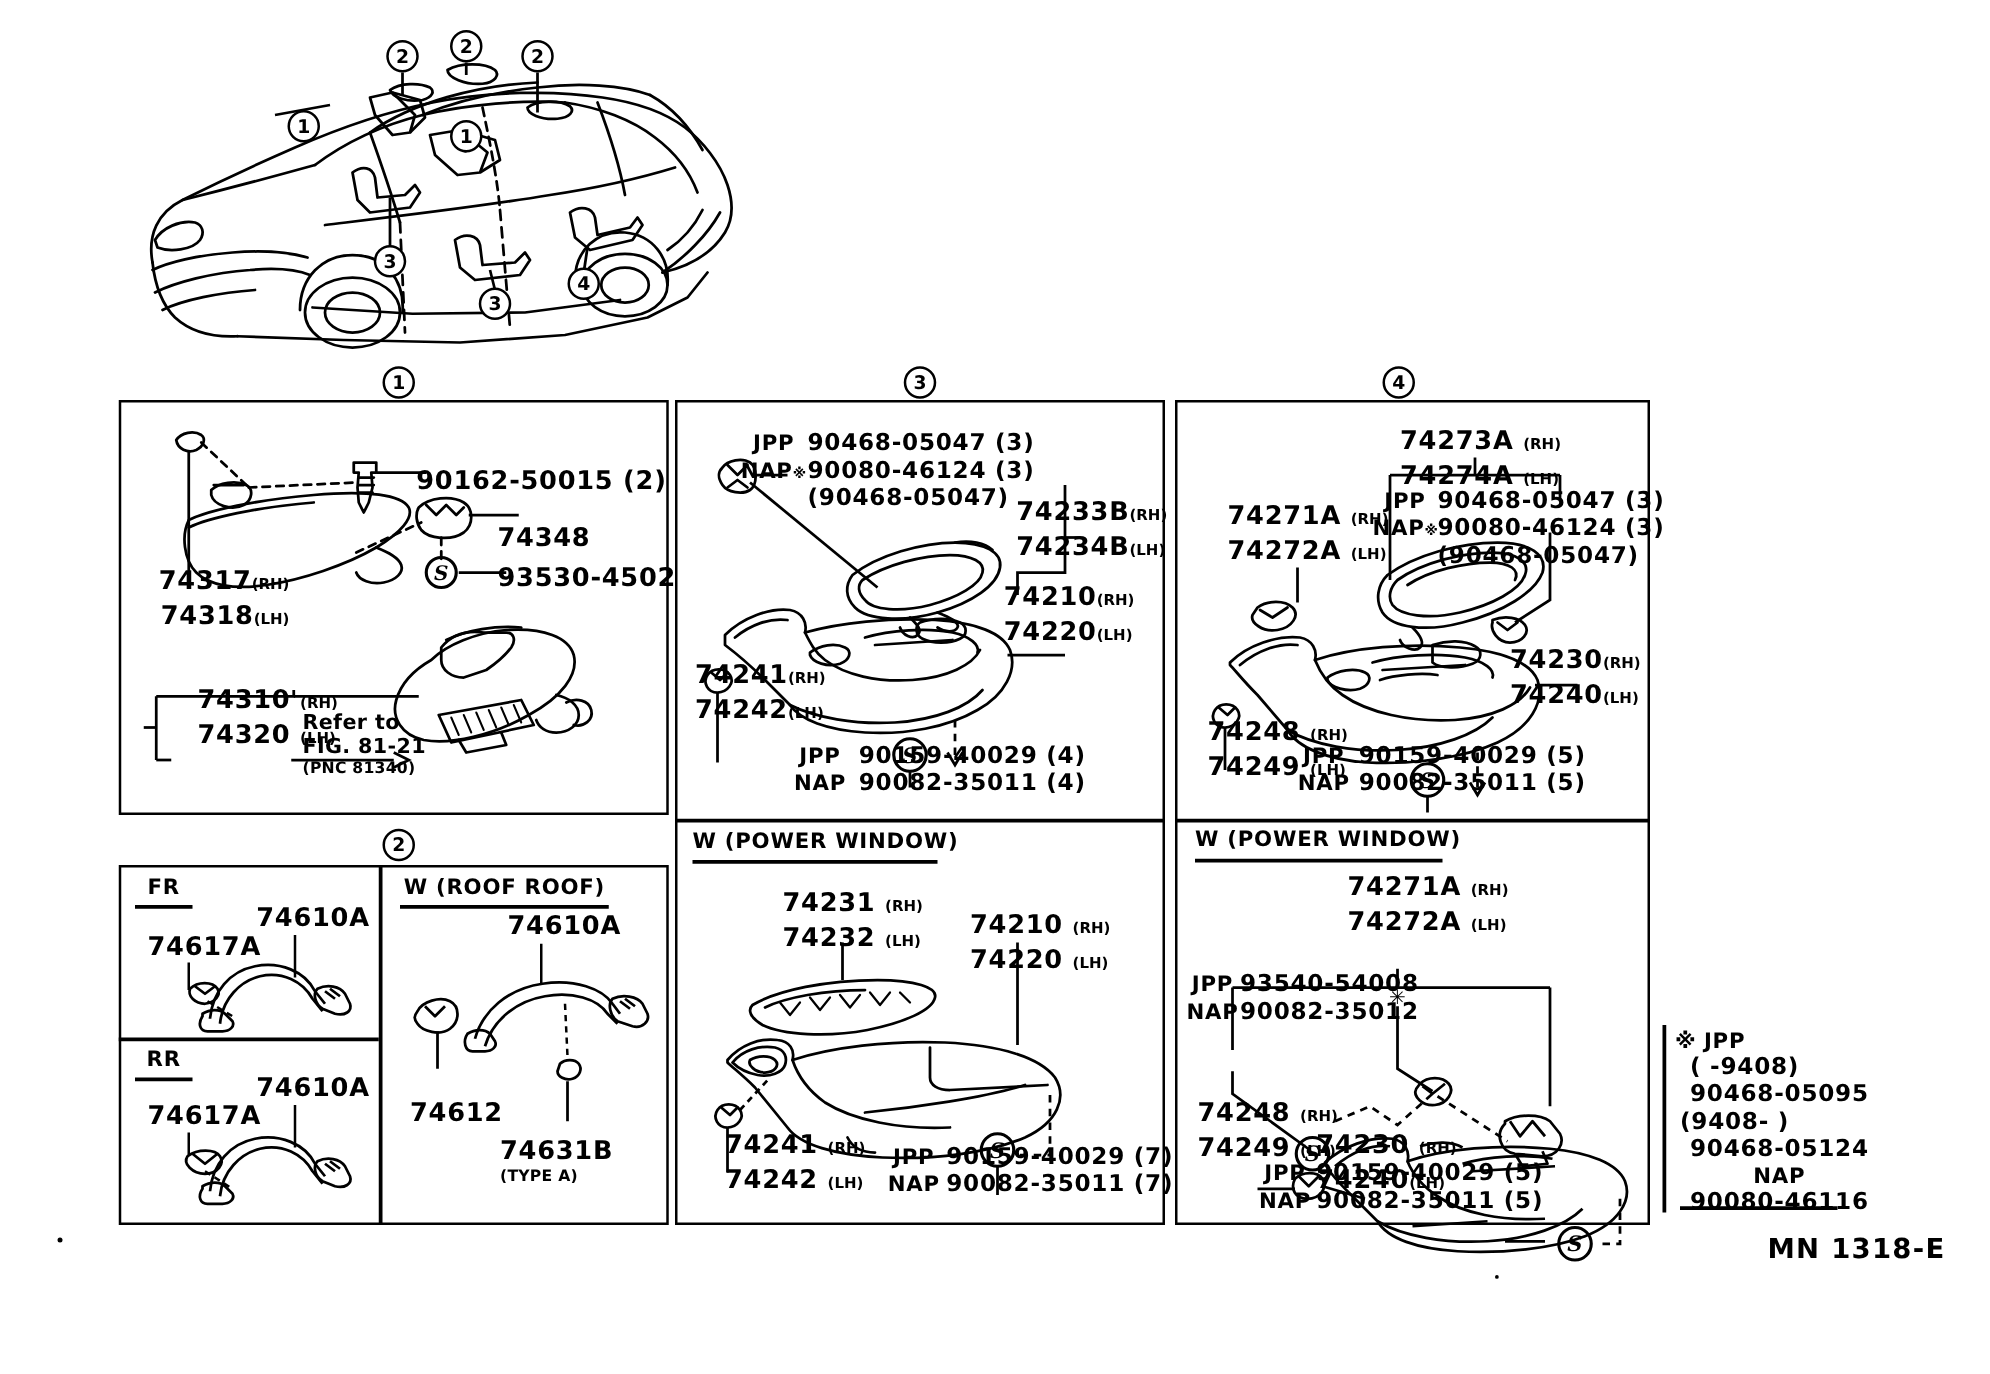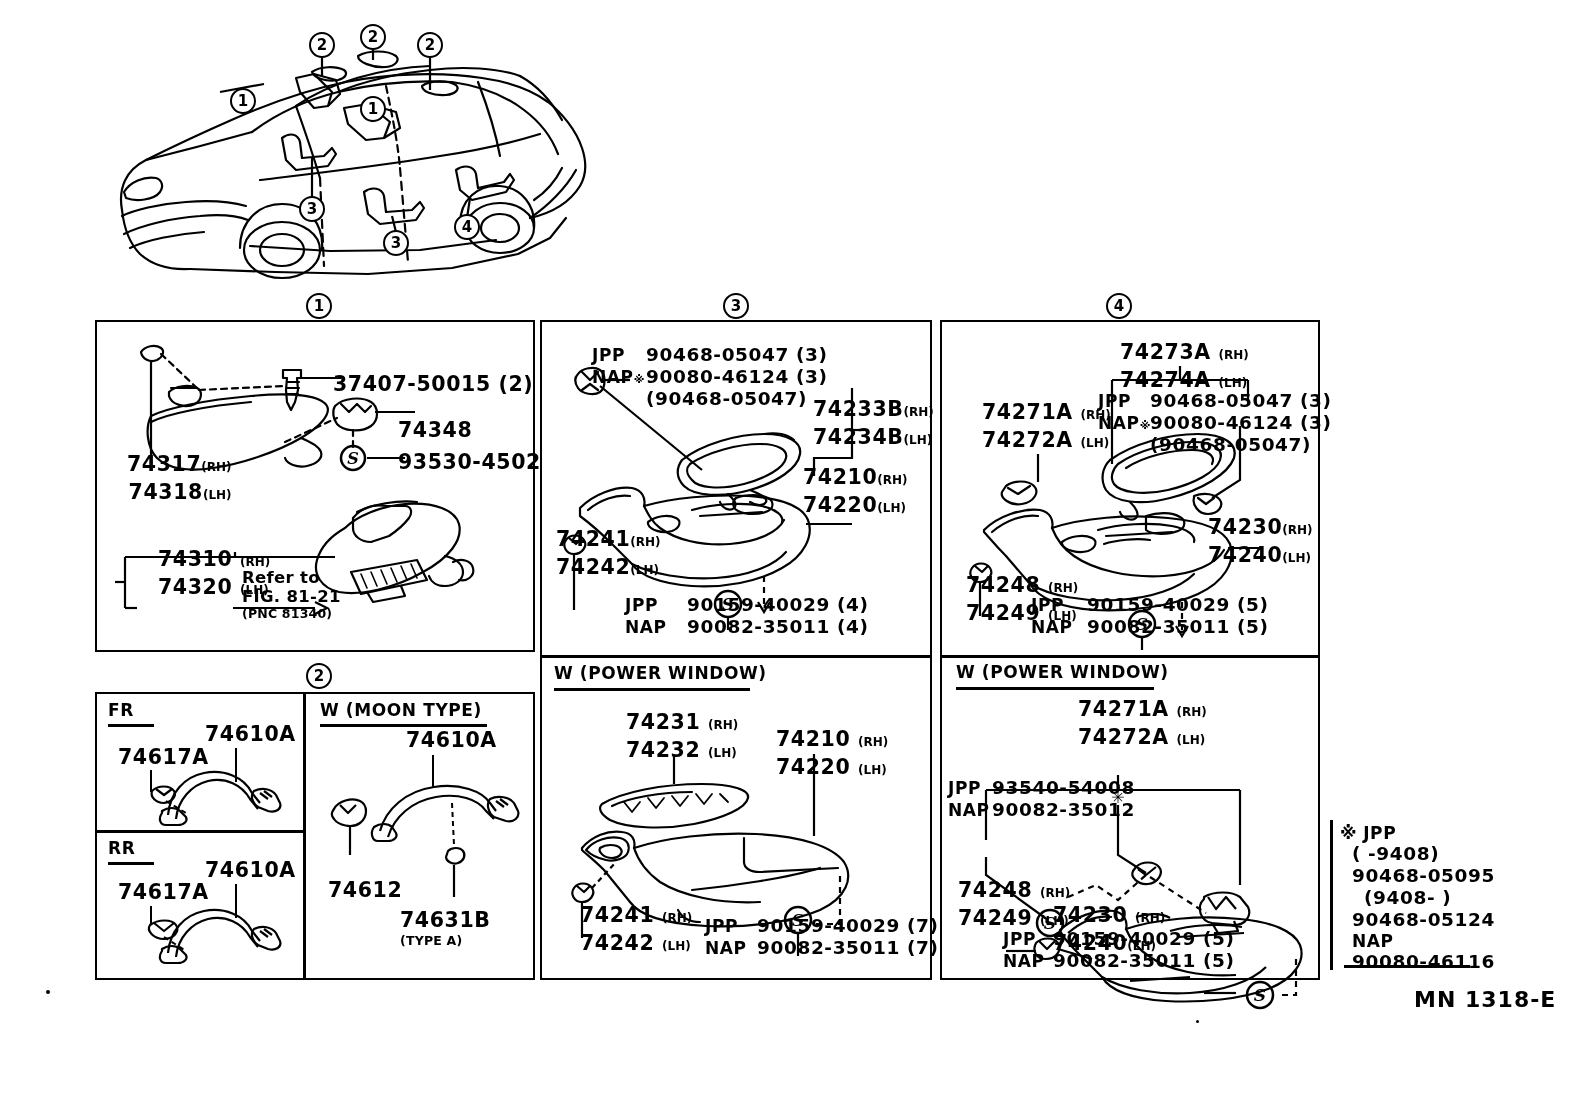--- a/index.html
+++ b/index.html
@@ -15,21 +15,21 @@
   
   .pn{
     font-family:"DejaVu Sans","Liberation Sans",sans-serif;
     font-weight:bold;font-size:20.5px;letter-spacing:0.6px;
     white-space:nowrap;line-height:25px;
   }
   .pn.sm{font-size:18.5px;line-height:22px;}
   .side{font-size:12px;font-weight:bold;letter-spacing:0px;}
   .mk{font-weight:bold;font-size:16.5px;letter-spacing:0.3px;white-space:nowrap;}
   .hdr{
-    font-weight:bold;font-size:17px;letter-spacing:0.6px;white-space:nowrap;
+    font-weight:bold;font-size:17px;letter-spacing:0.6px;white-space:nowrap;text-align:center;
   }
   .tiny{font-weight:bold;font-size:12.5px;letter-spacing:0.2px;white-space:nowrap;}
   .code{font-weight:bold;font-size:22px;letter-spacing:1px;}
 
   
   .frame{border:2.5px solid #000;box-sizing:border-box;background:#fff;}
   .hline{background:#000;}
   .vline{background:#000;}
 
   
@@ -227,21 +227,21 @@
         <path d="M20 227 L130 227 L130 222"></path>
         <path d="M20 278 L32 278"></path>
         <path d="M130 227 L230 227"></path>
         <line x1="10" y1="252" x2="20" y2="252"></line>
         <line x1="128" y1="278" x2="210" y2="278"></line>
       </g>
       <path class="ln" stroke-width="2.2" d="M210 272 L222 278 L210 284" fill="none"></path>
     </svg>
   </div>
 
-  <div class="abs pn" style="left:333px;top:372px;">37407-50015 (2)</div>
+  <div class="abs pn" style="left:333px;top:372px;">90162-50015 (2)</div>
   <div class="abs pn" style="left:398px;top:418px;">74348</div>
   <div class="abs pn" style="left:398px;top:450px;">93530-45020</div>
 
   <div class="abs" style="left:127px;top:452px;text-align:right;">
     <div class="pn"><span>74317</span><span class="side">(RH)</span></div>
     <div class="pn"><span>74318</span><span class="side">(LH)</span></div>
   </div>
 
   <div class="abs" style="left:118px;top:547px;margin-left:40px;">
     <div class="pn"><span>74310</span> <span class="side">(RH)</span></div>
@@ -305,21 +305,21 @@
         <line x1="52" y1="44" x2="74" y2="58"></line>
       </g>
     </svg>
   </div>
   <div class="abs pn" style="left:118px;top:880px;">74617A</div>
   <div class="abs pn" style="left:205px;top:858px;">74610A</div>
   <div class="abs vline" style="left:235px;top:884px;width:2.2px;height:34px;"></div>
   <div class="abs vline" style="left:150px;top:906px;width:2.2px;height:18px;"></div>
 
   <div class="abs" style="left:320px;top:700px;">
-    <div class="hdr">W (MOON TYPE)</div>
+    <div class="hdr">W (ROOF ROOF)</div>
     <div class="underline" style="width:167px;margin-top:4px;"></div>
   </div>
   <div class="abs" style="left:330px;top:775px;width:200px;height:70px;">
     <svg width="200" height="70" viewBox="0 0 200 70">
       <g class="ln" stroke-width="2.2" fill="#fff" stroke-linejoin="round">
         <path d="M50 56 C56 34 76 16 104 12 C130 8 152 16 160 28 L166 36"></path>
         <path d="M58 62 C64 42 82 26 106 22 C128 18 148 24 156 36 L164 44"></path>
         <path d="M44 52 C50 48 58 48 62 52 L66 58 C68 62 64 66 58 66 L48 66 C42 66 40 58 44 52 Z"></path>
         <path d="M160 24 C168 20 180 22 184 28 L188 36 C190 42 184 48 176 46 L164 42 C158 38 156 28 160 24 Z"></path>
         <path d="M166 26 L174 32 M170 24 L178 30"></path>
@@ -741,21 +741,21 @@
   </div>
 
   <div class="abs" style="left:1330px;top:820px;width:2.5px;height:150px;background:#000;"></div>
   <div class="abs" style="left:1340px;top:823px;">
     <div style="display:flex;align-items:baseline;gap:6px;">
       <span class="hdr">※</span>
       <span class="hdr">JPP</span>
     </div>
     <div class="pn sm" style="margin-left:12px;">(      -9408)</div>
     <div class="pn sm" style="margin-left:12px;">90468-05095</div>
-    <div class="pn sm" style="margin-left:24px;">(9408-        )</div>
+    <div class="pn sm" style="margin-left:4px;">(9408-        )</div>
     <div class="pn sm" style="margin-left:12px;">90468-05124</div>
     <div class="hdr" style="margin-left:12px;">NAP</div>
     <div class="pn sm" style="margin-left:12px;">90080-46116</div>
   </div>
   <div class="abs" style="left:1344px;top:965px;width:126px;height:3px;background:#000;"></div>
 
   <div class="abs code" style="left:1414px;top:987px;">MN 1318-E</div>
 
   <div class="abs" style="left:46px;top:990px;width:4px;height:4px;background:#000;border-radius:50%;"></div>
   <div class="abs" style="left:1196px;top:1020px;width:3px;height:3px;background:#000;border-radius:50%;"></div>

